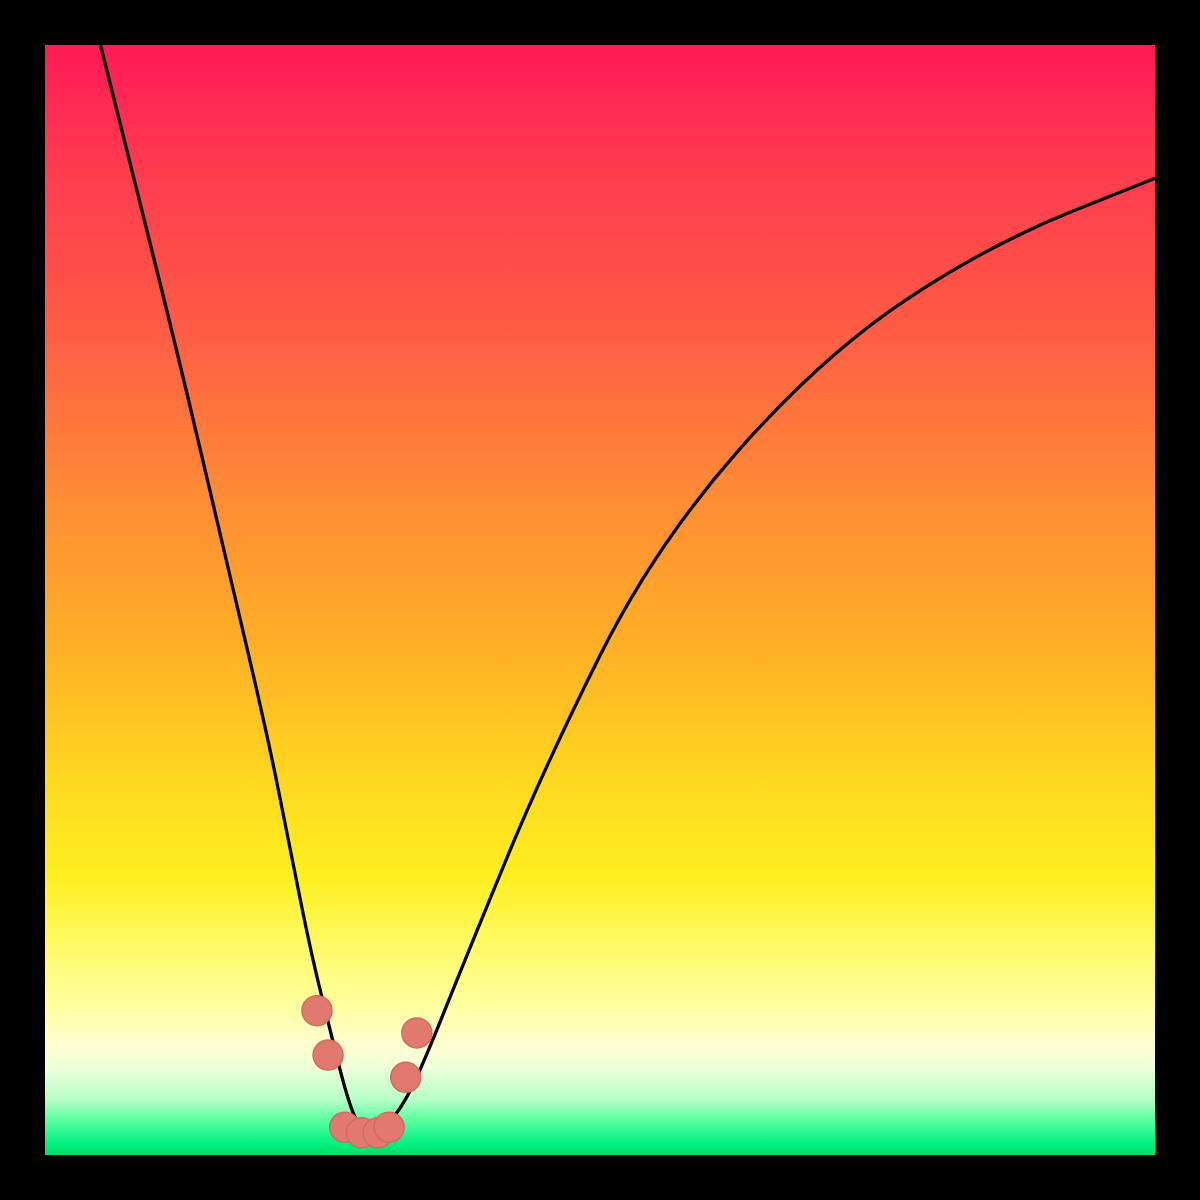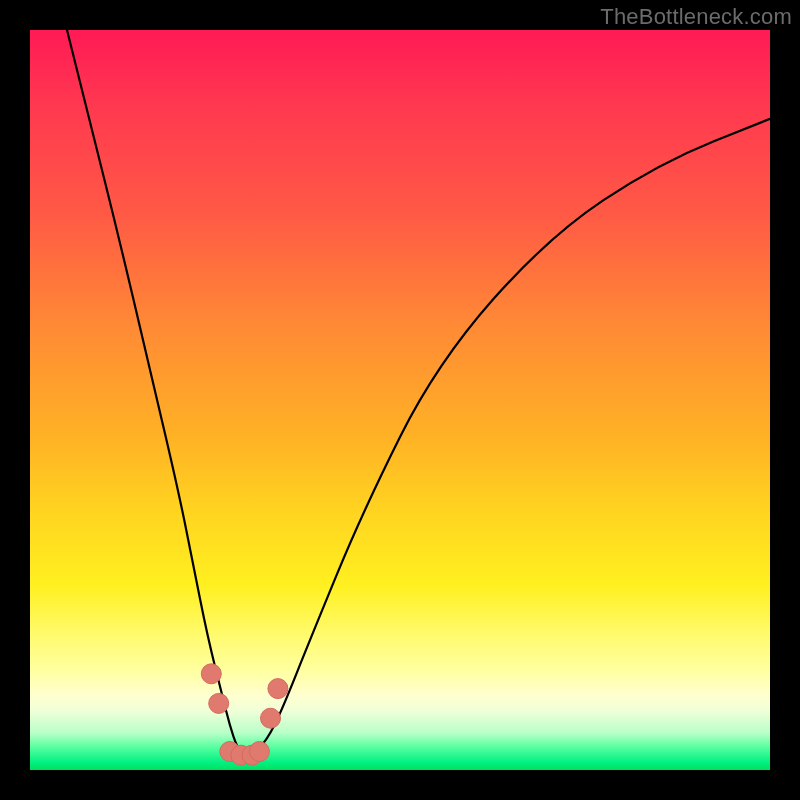--- a/index.html
+++ b/index.html
@@ -83,14 +83,13 @@
           <circle cx="188.70000000000002" cy="673.4" r="10" class="marker"></circle>
           <circle cx="199.8" cy="721.5" r="10" class="marker"></circle>
           <circle cx="210.89999999999998" cy="725.2" r="10" class="marker"></circle>
           <circle cx="222" cy="725.2" r="10" class="marker"></circle>
           <circle cx="229.4" cy="721.5" r="10" class="marker"></circle>
           <circle cx="240.5" cy="688.2" r="10" class="marker"></circle>
           <circle cx="247.9" cy="658.6" r="10" class="marker"></circle>
         </g>
     </svg>
   </div>
-  <div class="watermark">TheBottleneck.com</div>
 </div>
 
 </body></html>

